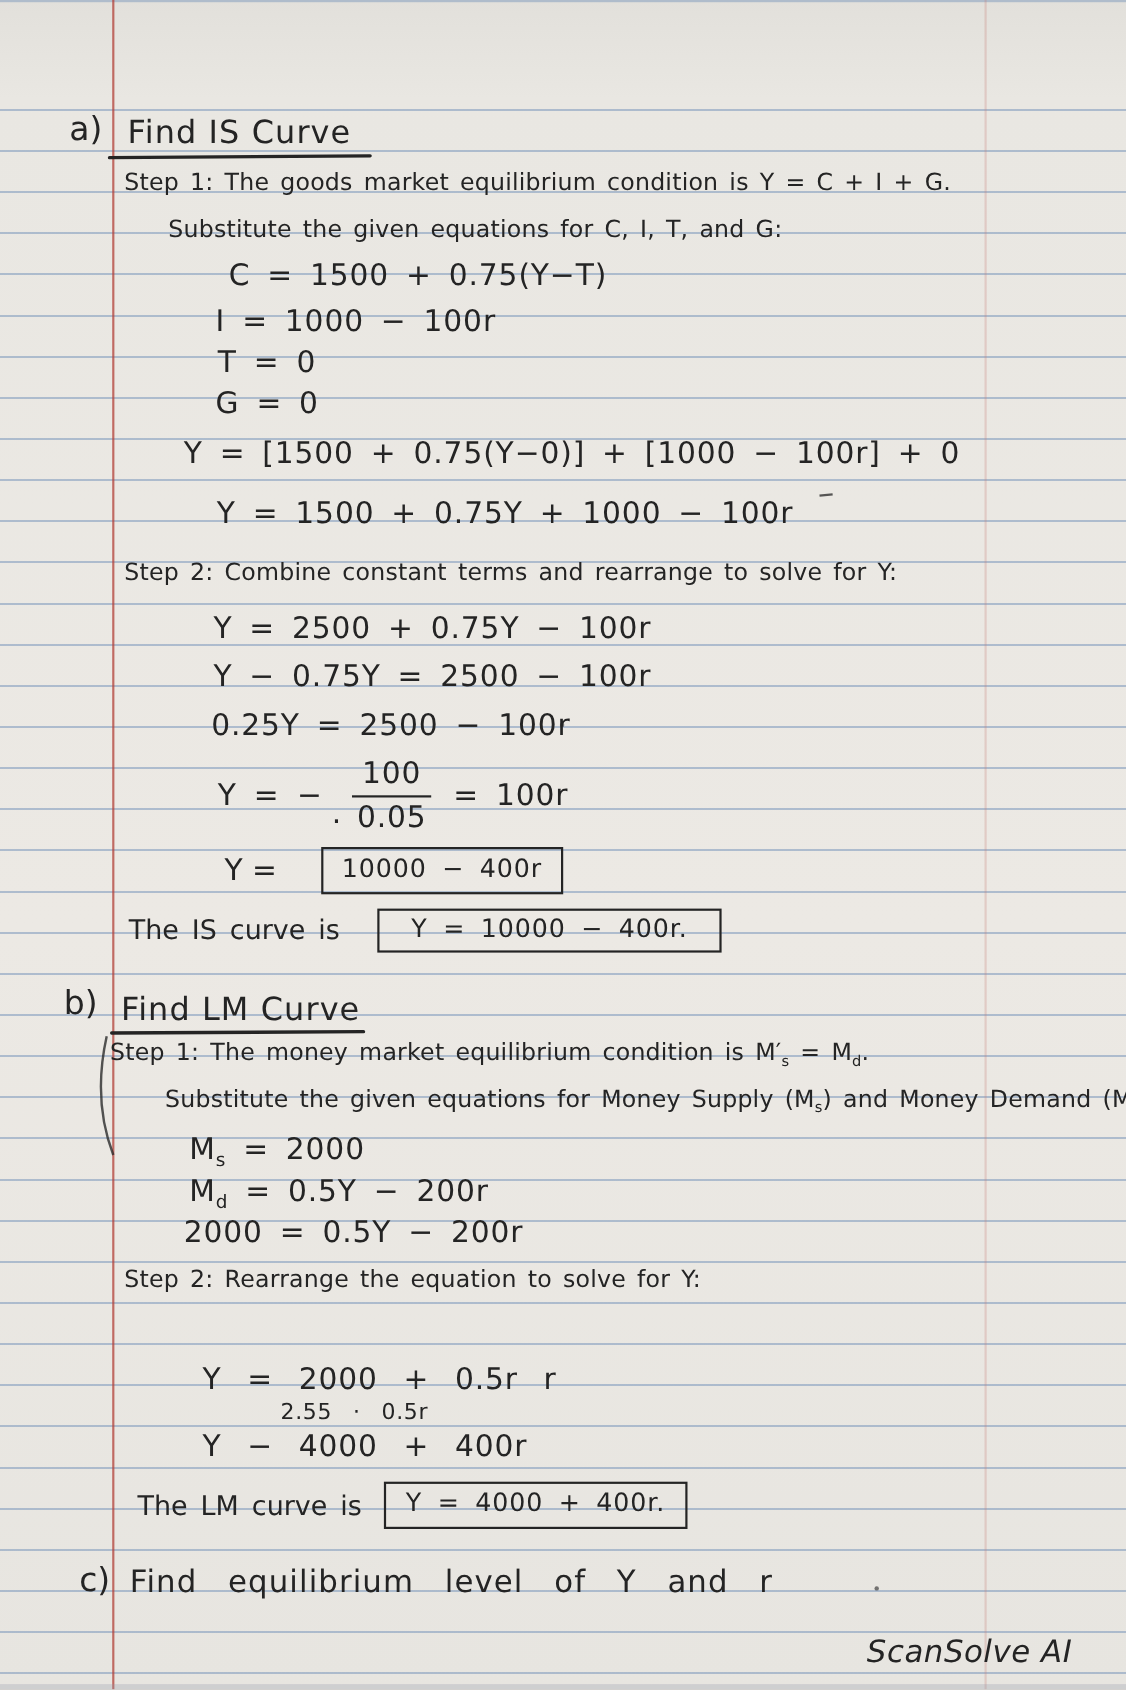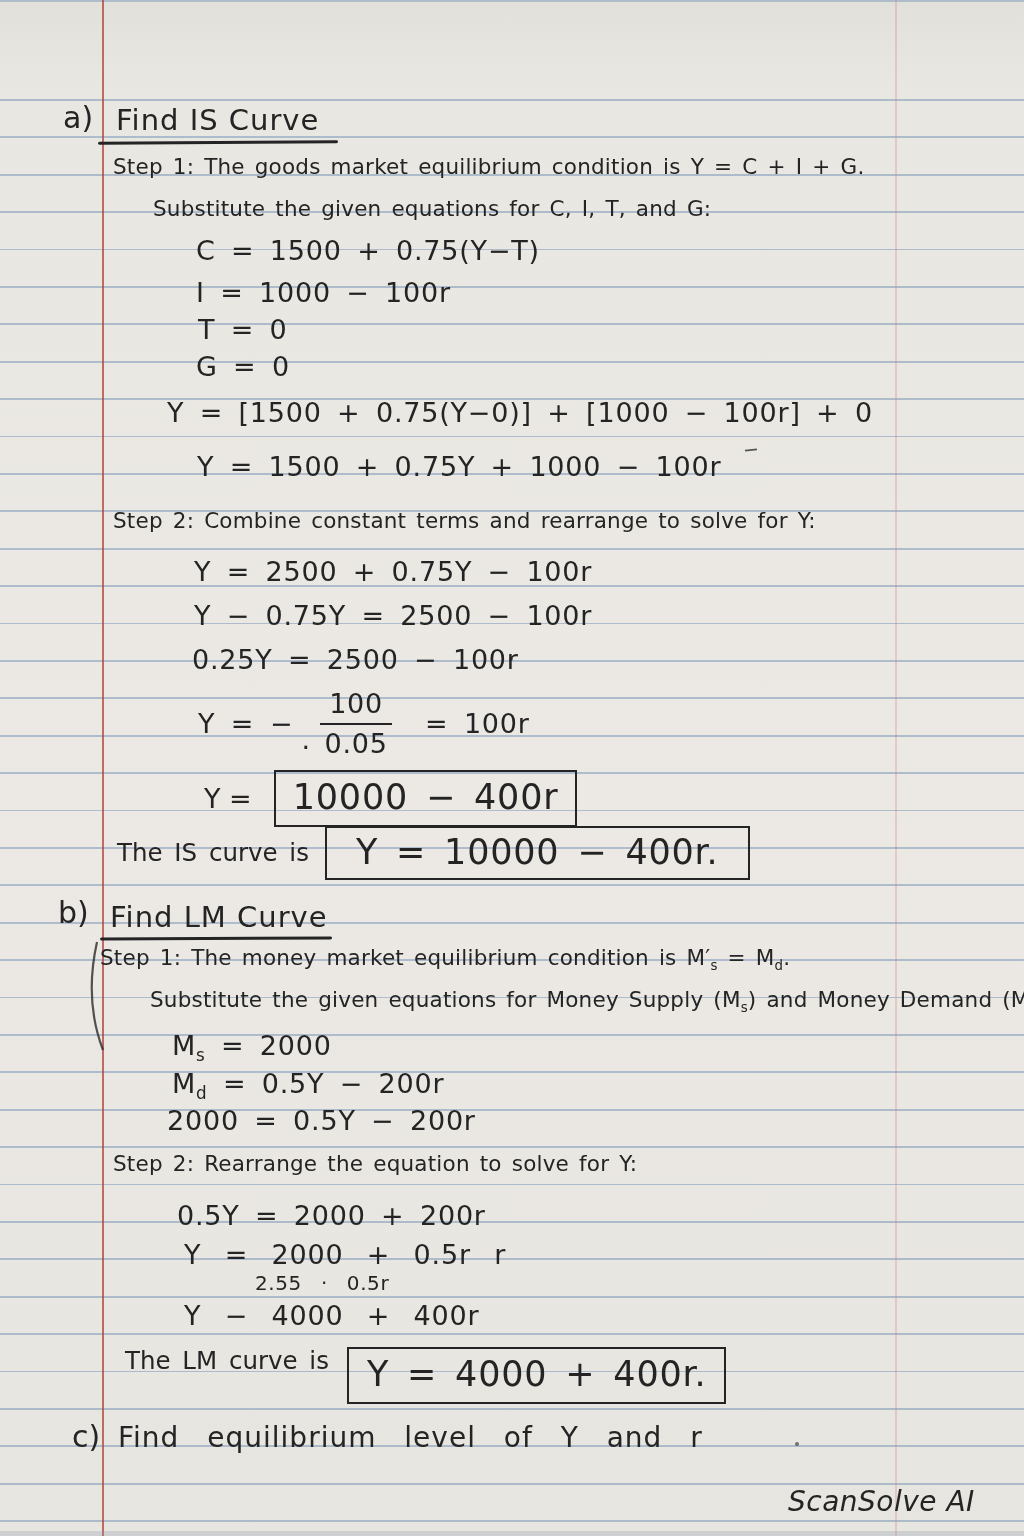--- a/index.html
+++ b/index.html
@@ -23,21 +23,21 @@
   .h{font-size:29px;letter-spacing:1px;}
   .step{font-size:21.5px;letter-spacing:.2px;word-spacing:3px;}
   .eq{font-size:27px;letter-spacing:.8px;word-spacing:6px;}
   .eq-sm{font-size:20px;word-spacing:12px;letter-spacing:.6px;}
   .eq-wide{word-spacing:14px;}
   .c-line{font-size:28px;letter-spacing:1px;word-spacing:18px;}
   .concl-label{font-size:24.5px;word-spacing:4px;}
   .brand{font-size:28px;font-style:italic;letter-spacing:.5px;}
   .underline{position:absolute;height:2.6px;background:var(--ink,#242424);border-radius:2px;}
   .abox{display:inline-block;border:2.6px solid var(--ink,#242424);
-    padding:5px 17px 8px;font-size:35px;letter-spacing:.8px;word-spacing:6px;}
+    padding:5px 17px 8px;font-size:23px;letter-spacing:.8px;word-spacing:6px;margin-left:18px;}
   .fracrow{display:flex;align-items:center;gap:16px;}
   .frac{display:inline-block;text-align:center;}
   .frac .num{display:block;padding:0 9px 4px;border-bottom:2.6px solid var(--ink,#242424);}
   .frac .den{display:block;padding-top:3px;}
   .frac-dot{align-self:flex-end;margin:0 -6px 4px -8px;font-size:27px;}
   sub.ss{font-size:.62em;}
   .boxlead{margin-right:22px;font-size:27px;}
   .tickmark{position:absolute;width:12px;height:2.4px;background:var(--ink,#242424);
     opacity:.75;transform:rotate(-6deg);}
   .dotmark{position:absolute;width:4px;height:4px;border-radius:50%;
@@ -54,21 +54,21 @@
   <div class="vpink"></div>
   <div class="bottomedge"></div>
 
   <div class="row lbl" style="left:63px;top:101px">a)</div>
   <div class="row h" style="left:116px;top:104px">Find IS Curve</div>
   <div class="underline" style="left:98px;top:141px;width:240px;transform:rotate(-.4deg)"></div>
 
   <div class="row step" style="left:113px;top:155px">Step 1: The goods market equilibrium condition is Y = C + I + G.</div>
   <div class="row step" style="left:153px;top:197px">Substitute the given equations for C, I, T, and G:</div>
 
-  <div class="row eq" style="left:196px;top:235px">C = 1500 + 0.75(Y−T)</div>
+  <div class="row eq" style="left:208px;top:235px">C = 1500 + 0.75(Y−T)</div>
   <div class="row eq" style="left:196px;top:277px">I = 1000 − 100r</div>
   <div class="row eq" style="left:198px;top:314px">T = 0</div>
   <div class="row eq" style="left:196px;top:351px">G = 0</div>
 
   <div class="row eq" style="left:167px;top:397px">Y = [1500 + 0.75(Y−0)] + [1000 − 100r] + 0</div>
   <div class="row eq" style="left:197px;top:451px">Y = 1500 + 0.75Y + 1000 − 100r</div>
   <div class="tickmark" style="left:745px;top:449px"></div>
 
   <div class="row step" style="left:113px;top:509px">Step 2: Combine constant terms and rearrange to solve for Y:</div>
   <div class="row eq" style="left:194px;top:556px">Y = 2500 + 0.75Y − 100r</div>
@@ -77,21 +77,21 @@
   <div class="dotmark" style="left:509px;top:657px"></div>
 
   <div class="row fracrow" style="left:198px;top:688px">
     <span class="eq">Y =</span>
     <span class="eq">−</span>
     <span class="frac-dot">.</span>
     <span class="frac eq">
       <span class="num">100</span>
       <span class="den">0.05</span>
     </span>
-    <span class="eq" style="margin-left:17px">= 100r</span>
+    <span class="eq" style="margin-left:4px">= 100r</span>
   </div>
 
   <div class="row" style="left:204px;top:770px;display:flex;align-items:center">
     <span class="boxlead">Y =</span>
     <span class="abox">10000 − 400r</span>
   </div>
 
   <div class="row" style="left:117px;top:826px;display:flex;align-items:center;gap:16px">
     <span class="concl-label">The IS curve is</span>
     <span class="abox" style="padding:4px 29px 6px">Y = 10000 − 400r.</span>
@@ -110,26 +110,25 @@
   <div class="row step" style="left:150px;top:988px;font-size:21.5px"><span>Substitute the given equations for Money Supply (M</span><sub class="ss">s</sub><span>) and Money Demand (M</span></div>
 
   <div class="row eq" style="left:172px;top:1030px"><span>M</span><sub class="ss">s</sub><span> = 2000</span></div>
 
   <div class="row eq" style="left:172px;top:1068px"><span>M</span><sub class="ss">d</sub><span> = 0.5Y − 200r</span></div>
 
   <div class="row eq" style="left:167px;top:1105px">2000 = 0.5Y − 200r</div>
 
   <div class="row step" style="left:113px;top:1152px">Step 2: Rearrange the equation to solve for Y:</div>
 
-  <div class="row eq" style="left:177px;top:1200px">0.5Y = 2000 + 200r</div>
   <div class="row eq eq-wide" style="left:184px;top:1239px">Y = 2000 + 0.5r r</div>
   <div class="row eq-sm" style="left:255px;top:1272px">2.55 · 0.5r</div>
   <div class="row eq eq-wide" style="left:184px;top:1300px">Y − 4000 + 400r</div>
 
-  <div class="row" style="left:125px;top:1347px;display:flex;align-items:flex-start;gap:18px">
+  <div class="row" style="left:125px;top:1347px;display:flex;align-items:center;gap:2px">
     <span class="concl-label">The LM curve is</span>
     <span class="abox" style="padding:5px 18px 8px">Y = 4000 + 400r.</span>
   </div>
 
   <div class="row lbl" style="left:72px;top:1420px">c)</div>
   <div class="row c-line" style="left:118px;top:1422px">Find equilibrium level of Y and r</div>
   <div class="dotmark" style="left:795px;top:1442px"></div>
 
   <div class="row brand" style="left:788px;top:1486px">ScanSolve AI</div>
 </div>

